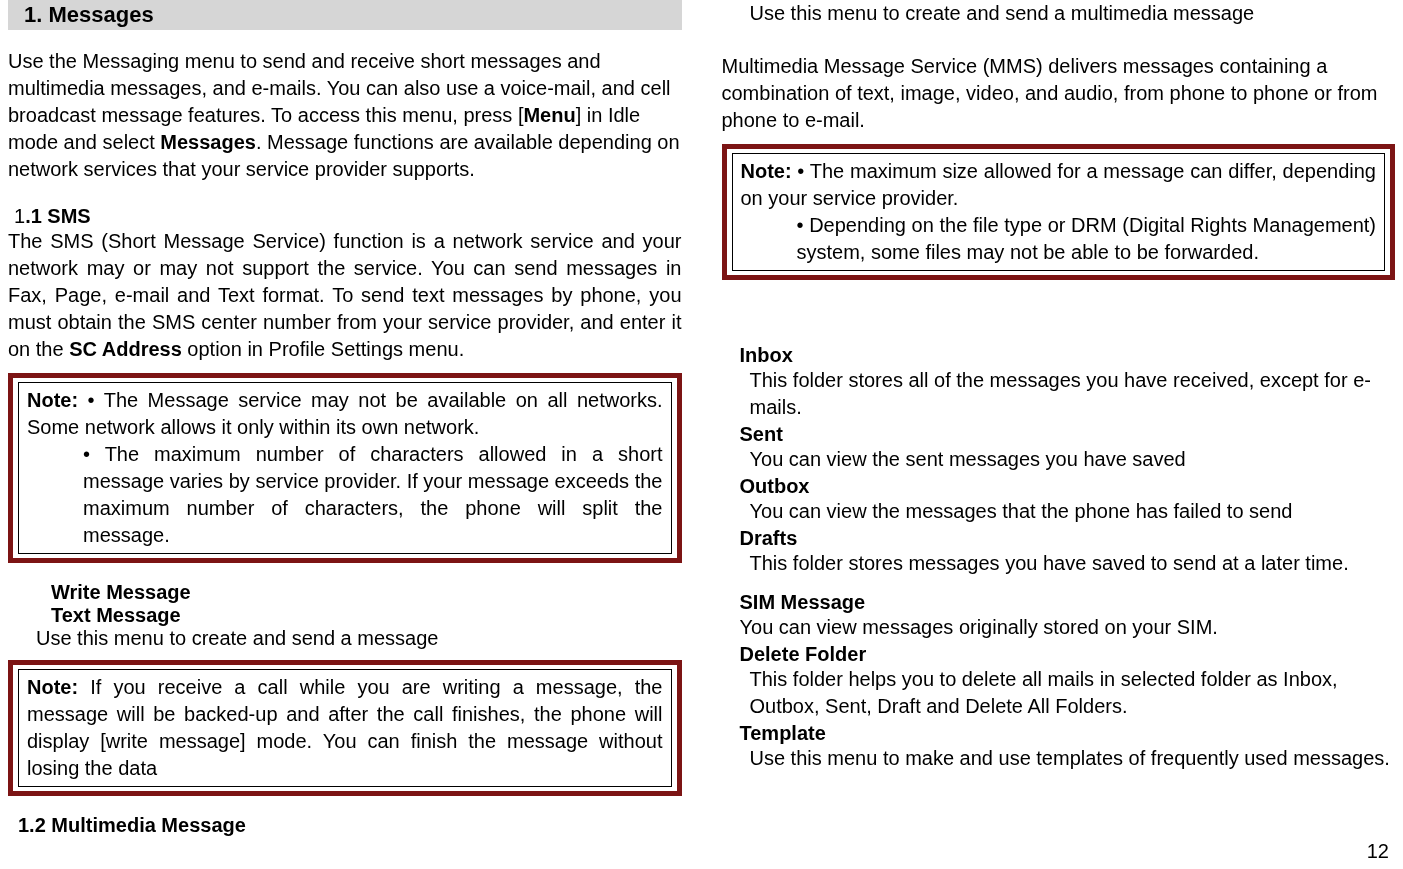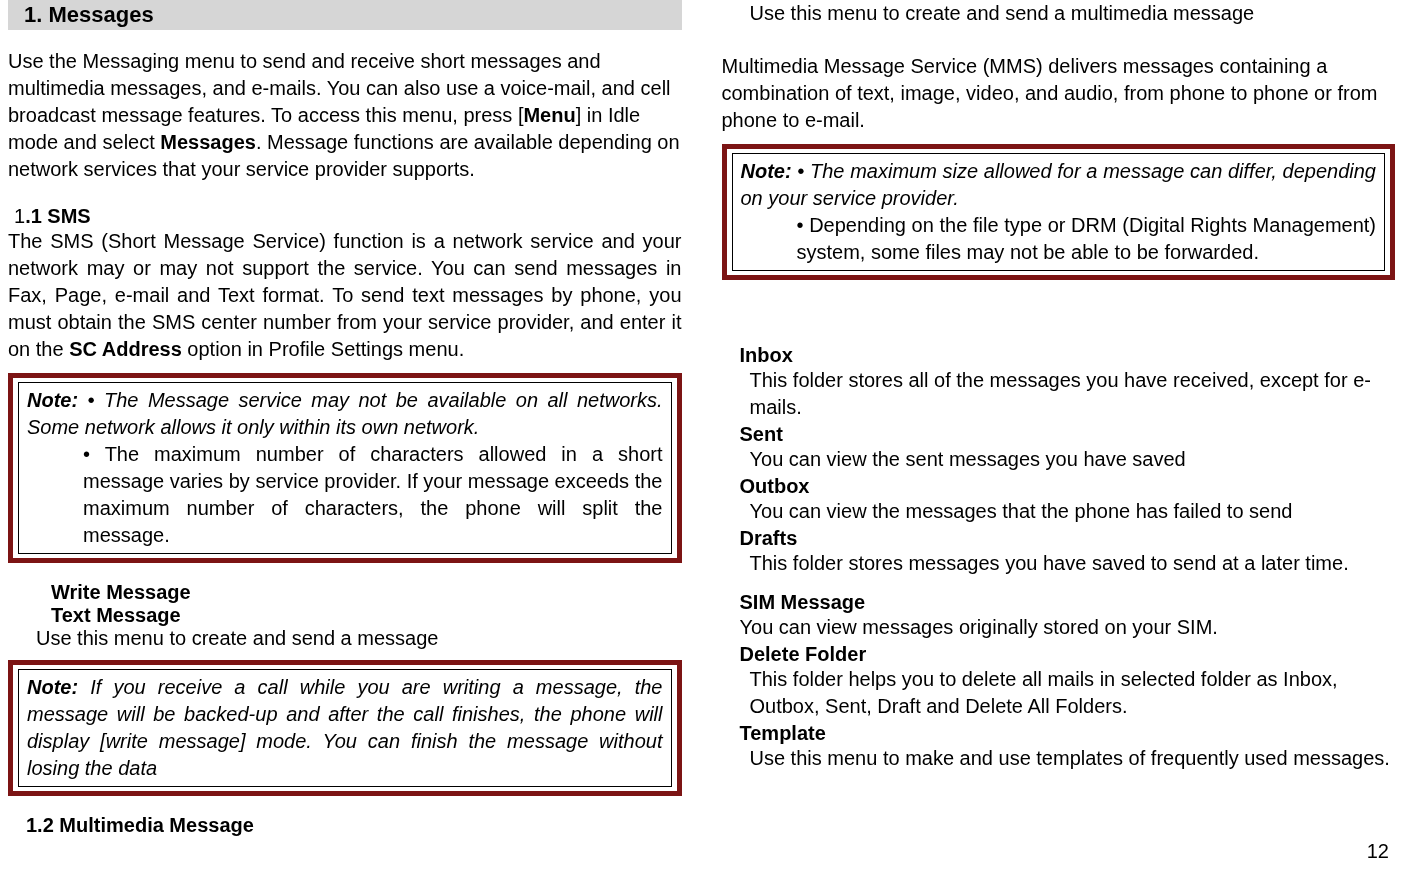--- a/index.html
+++ b/index.html
@@ -48,21 +48,20 @@
     text-align: justify;
   }
   .note-label { font-weight: bold; }
   .note-content {
     display: block;
     margin-left: 56px;
     line-height: 1.35;
   }
   .note-first-line {
     line-height: 1.35;
-    font-style: italic;
   }
   .indent-1 { margin-left: 18px; }
   .indent-2 { margin-left: 28px; }
   .h3 { font-weight: bold; margin-left: 43px; }
   .folder-block { margin: 0 0 2px 18px; }
   .folder-title { font-weight: bold; }
   .folder-desc { margin-left: 10px; line-height: 1.35; }
   .page-num {
     position: absolute;
     bottom: 6px;
@@ -104,21 +103,21 @@
     <div class="indent-2" style="margin-bottom:8px" data-bind="left.text_msg_desc">Use this menu to create and send a message</div>
 
     <div class="note-box">
       <div class="note-inner">
         <div class="note-first-line">
           <span class="note-label" data-bind="left.note2_label">Note:</span><span data-bind="left.note2_body"> If you receive a call while you are writing a message, the message will be backed-up and after the call finishes, the phone will display [write message] mode. You can finish the message without losing the data</span>
         </div>
       </div>
     </div>
 
-    <div class="h3" style="margin-left:18px; margin-top:8px" data-bind="left.mm_heading">1.2 Multimedia Message</div>
+    <div class="h3" style="margin-left:10px; margin-top:8px" data-bind="left.mm_heading">1.2 Multimedia Message</div>
   </div>
 
   <div class="col">
     <div style="margin-left:28px; margin-bottom:28px; margin-top:2px" data-bind="right.mm_desc">Use this menu to create and send a multimedia message</div>
 
     <div class="para" style="margin-bottom:4px" data-bind="right.mms_para">Multimedia Message Service (MMS) delivers messages containing a combination of text, image, video, and audio, from phone to phone or from phone to e-mail.</div>
 
     <div class="note-box">
       <div class="note-inner">
         <div class="note-first-line">

